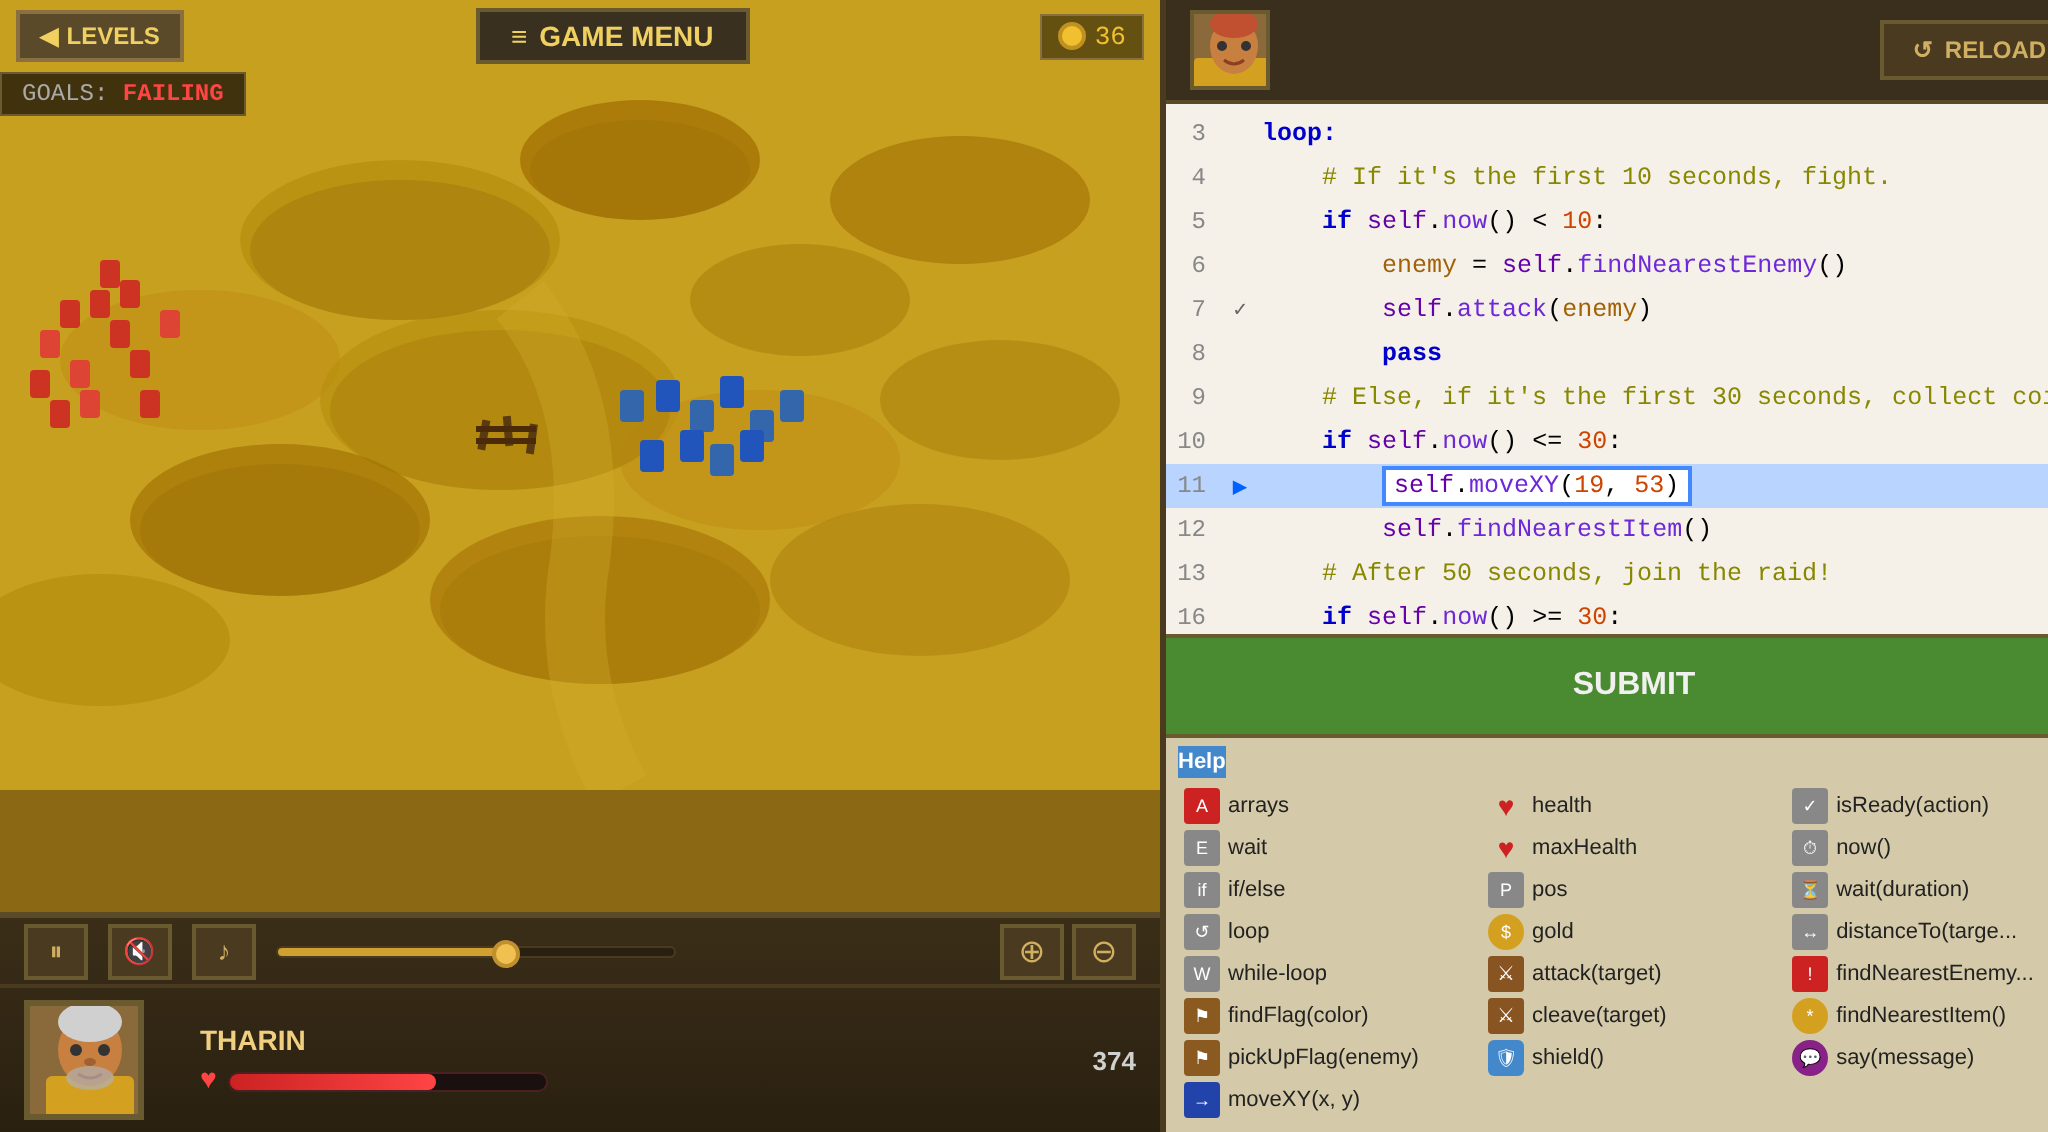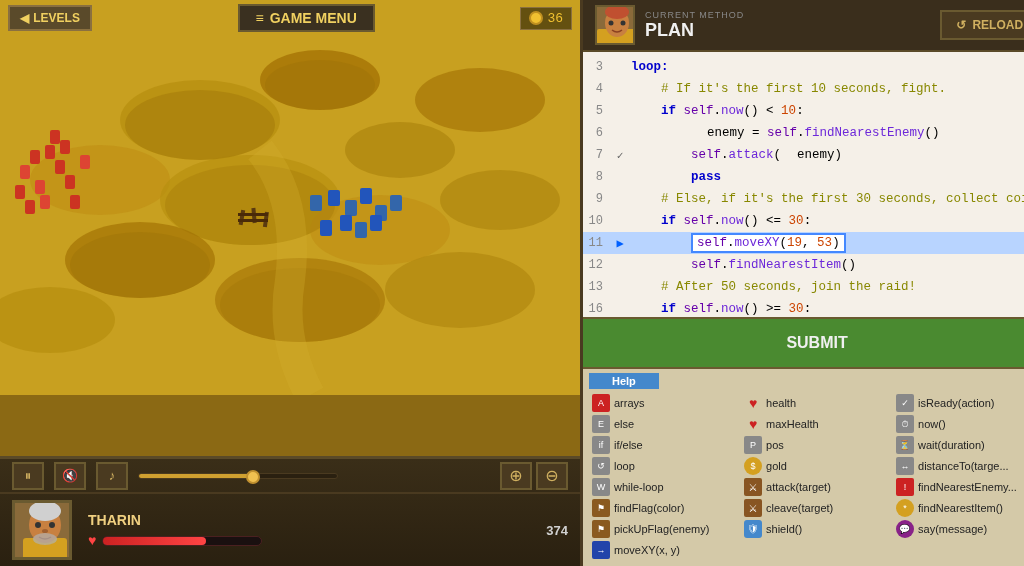--- a/index.html
+++ b/index.html
@@ -160,21 +160,21 @@
       width: 32px; height: 28px;
       display: flex; align-items: center; justify-content: center;
       cursor: pointer;
       font-size: 16px;
     }
 
     .hero-row {
       display: flex;
       align-items: center;
       padding: 6px 12px;
-      gap: 16px;
+      gap: 28px;
       flex: 1;
     }
 
     .hero-portrait {
       width: 60px; height: 60px;
       border: 3px solid #6a5a30;
       background: #8a6a3a;
       overflow: hidden;
       flex-shrink: 0;
       position: relative;
@@ -353,21 +353,21 @@
       border: 2px solid #4488ff;
       padding: 1px 4px;
       display: inline-block;
     }
 
     
     .c-keyword { color: #0000cc; font-weight: bold; }
     .c-comment { color: #888800; }
     .c-number { color: #cc4400; }
     .c-method { color: #6d28d9; font-family: Liberation Mono, monospace; }
-    .c-var { color: #000000; margin-left: 16px; }
+    .c-var { color: #a16207; }
     .c-self { color: #6600aa; }
 
     
     .action-bar {
       height: 52px;
       background: #4a3e28;
       border-top: 2px solid #6a5a30;
       border-bottom: 2px solid #6a5a30;
       display: flex;
       align-items: center;
@@ -410,21 +410,21 @@
     .help-section {
       background: #d4c9a8;
       flex-shrink: 0;
     }
 
     .help-header {
       background: #4488cc;
       color: white;
       font-size: 11px;
       font-weight: bold;
-      padding: 2px 23px;
+      padding: 2px 0;
       display: inline-block;
       margin: 4px 0 2px 6px;
       font-family: sans-serif;
     }
 
     .help-grid {
       display: grid;
       grid-template-columns: 1fr 1fr 1fr;
       gap: 0;
       padding: 2px 6px 6px 6px;
@@ -550,20 +550,24 @@
       <button class="game-menu-btn">
         <span>≡</span>
         <span>GAME MENU</span>
       </button>
       <div class="gold-display">
         <div class="gold-coin"></div>
         <span>36</span>
       </div>
     </div>
 
+    <div class="goals-bar">
+      <span class="goals-label">GOALS:</span>
+      <span class="goals-status">FAILING</span>
+    </div>
   </div>
 
   <div class="bottom-bar">
     <div class="controls-row">
       <button class="ctrl-btn">⏸</button>
       <button class="ctrl-btn">🔇</button>
       <button class="ctrl-btn">♪</button>
       <div class="volume-track">
         <div class="volume-fill" style="width:60%"></div>
         <div class="volume-knob" style="left:54%"></div>
@@ -613,24 +617,20 @@
     <div class="character-portrait">
       <svg width="40" height="40" viewBox="0 0 40 40">
         <rect x="0" y="22" width="40" height="18" fill="#d4a020" rx="2"></rect>
         <ellipse cx="20" cy="16" rx="12" ry="14" fill="#c88040"></ellipse>
         <ellipse cx="20" cy="5" rx="12" ry="7" fill="#c05030"></ellipse>
         <circle cx="14" cy="16" r="2.5" fill="#333"></circle>
         <circle cx="26" cy="16" r="2.5" fill="#333"></circle>
         <path d="M 15 23 Q 20 27 25 23" stroke="#8a4020" stroke-width="1.5" fill="none"></path>
       </svg>
     </div>
-    <div class="method-info">
-      <span class="current-method-label">CURRENT METHOD</span>
-      <span class="method-name">PLAN</span>
-    </div>
     <button class="reload-btn">
       <span>↺</span>
       <span>RELOAD</span>
     </button>
   </div>
 
   <div class="code-editor">
     <div class="code-editor-inner">
       <div class="code-editor-content">
         <div class="code-lines">
@@ -726,21 +726,21 @@
     <div class="help-header">Help</div>
     <div class="help-grid">
 
       <div class="help-col">
         <div class="help-item">
           <div class="help-icon icon-red">A</div>
           <span>arrays</span>
         </div>
         <div class="help-item">
           <div class="help-icon" style="background:#888;border-radius:2px;color:white;font-size:9px;">E</div>
-          <span>else</span>
+          <span>wait</span>
         </div>
         <div class="help-item">
           <div class="help-icon" style="background:#888;border-radius:2px;color:white;font-size:9px;">if</div>
           <span>if/else</span>
         </div>
         <div class="help-item">
           <div class="help-icon" style="background:#888;border-radius:2px;color:white;font-size:9px;">↺</div>
           <span>loop</span>
         </div>
         <div class="help-item">

